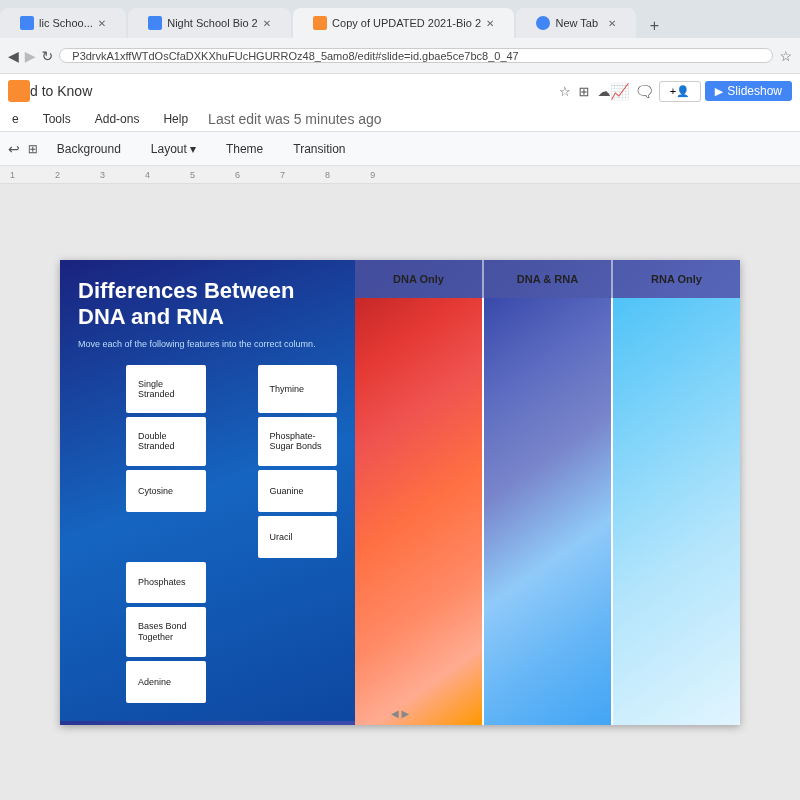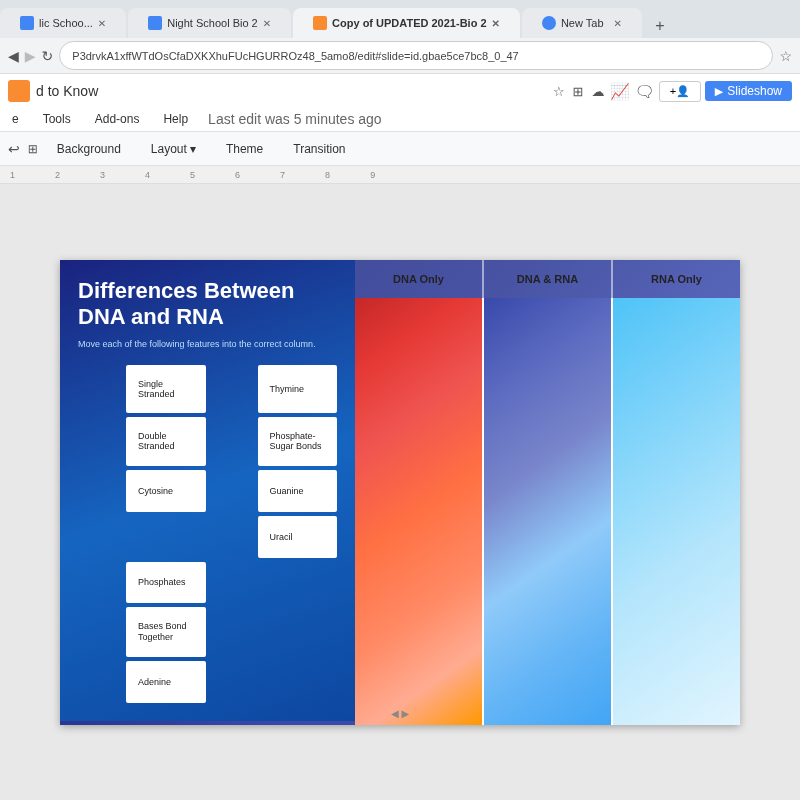--- a/index.html
+++ b/index.html
@@ -38,21 +38,21 @@
       border-radius: 8px 8px 0 0;
       font-size: 11px;
       color: #333;
       gap: 5px;
       height: 30px;
       min-width: 120px;
       position: relative;
     }
     .tab.active {
       background: #f1f3f4;
-      font-weight: bold;
+      font-weight: normal;
     }
     .tab-close {
       font-size: 10px;
       color: #666;
       margin-left: auto;
     }
     .tab-icon-google {
       width: 14px;
       height: 14px;
       background: #4285f4;
@@ -95,36 +95,36 @@
       border-bottom: 1px solid #ddd;
     }
     .url-box {
       flex: 1;
       background: white;
       border: 1px solid #ccc;
       border-radius: 20px;
       padding: 3px 12px;
       font-size: 11px;
       color: #444;
-      height: 29px;
+      height: 15px;
       display: flex;
       align-items: center;
     }
     .star-icon {
       font-size: 14px;
       color: #666;
     }
 
     
     .slides-title-bar {
       background: #fff;
       padding: 4px 8px 2px 8px;
       display: flex;
       align-items: center;
-      gap: 6px;
+      gap: 0;
       height: 32px;
     }
     .slides-logo {
       width: 22px;
       height: 22px;
       background: #f98b30;
       border-radius: 3px;
       flex-shrink: 0;
     }
     .slides-title {

